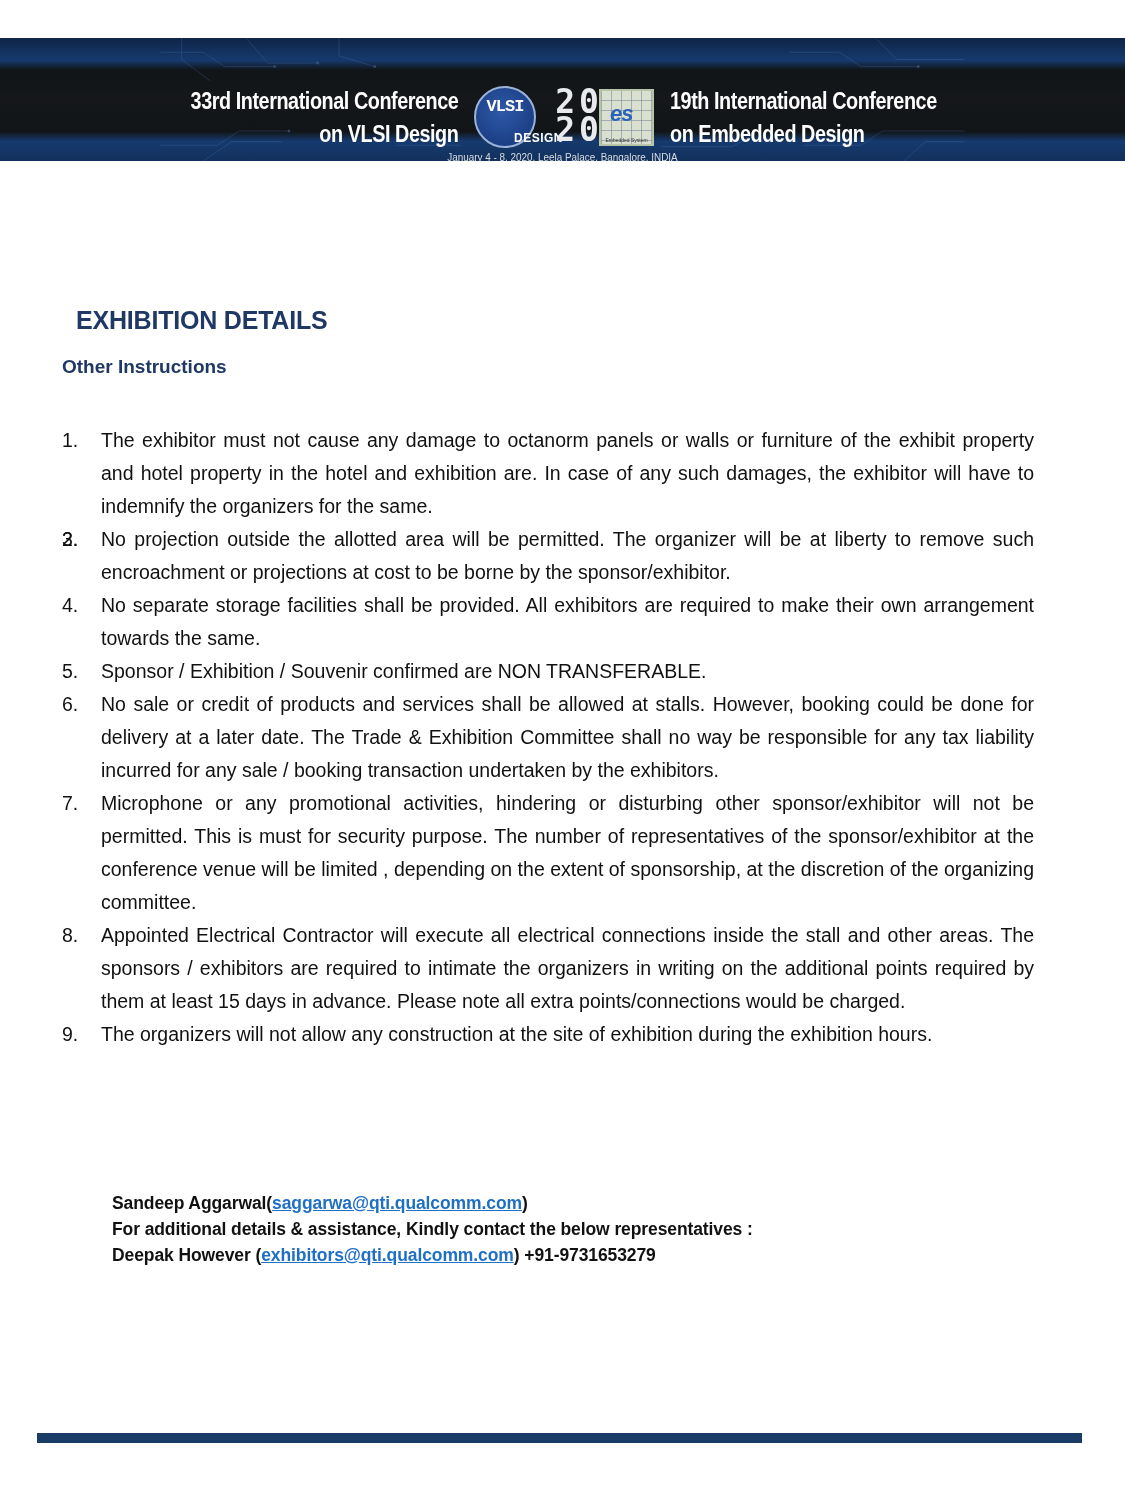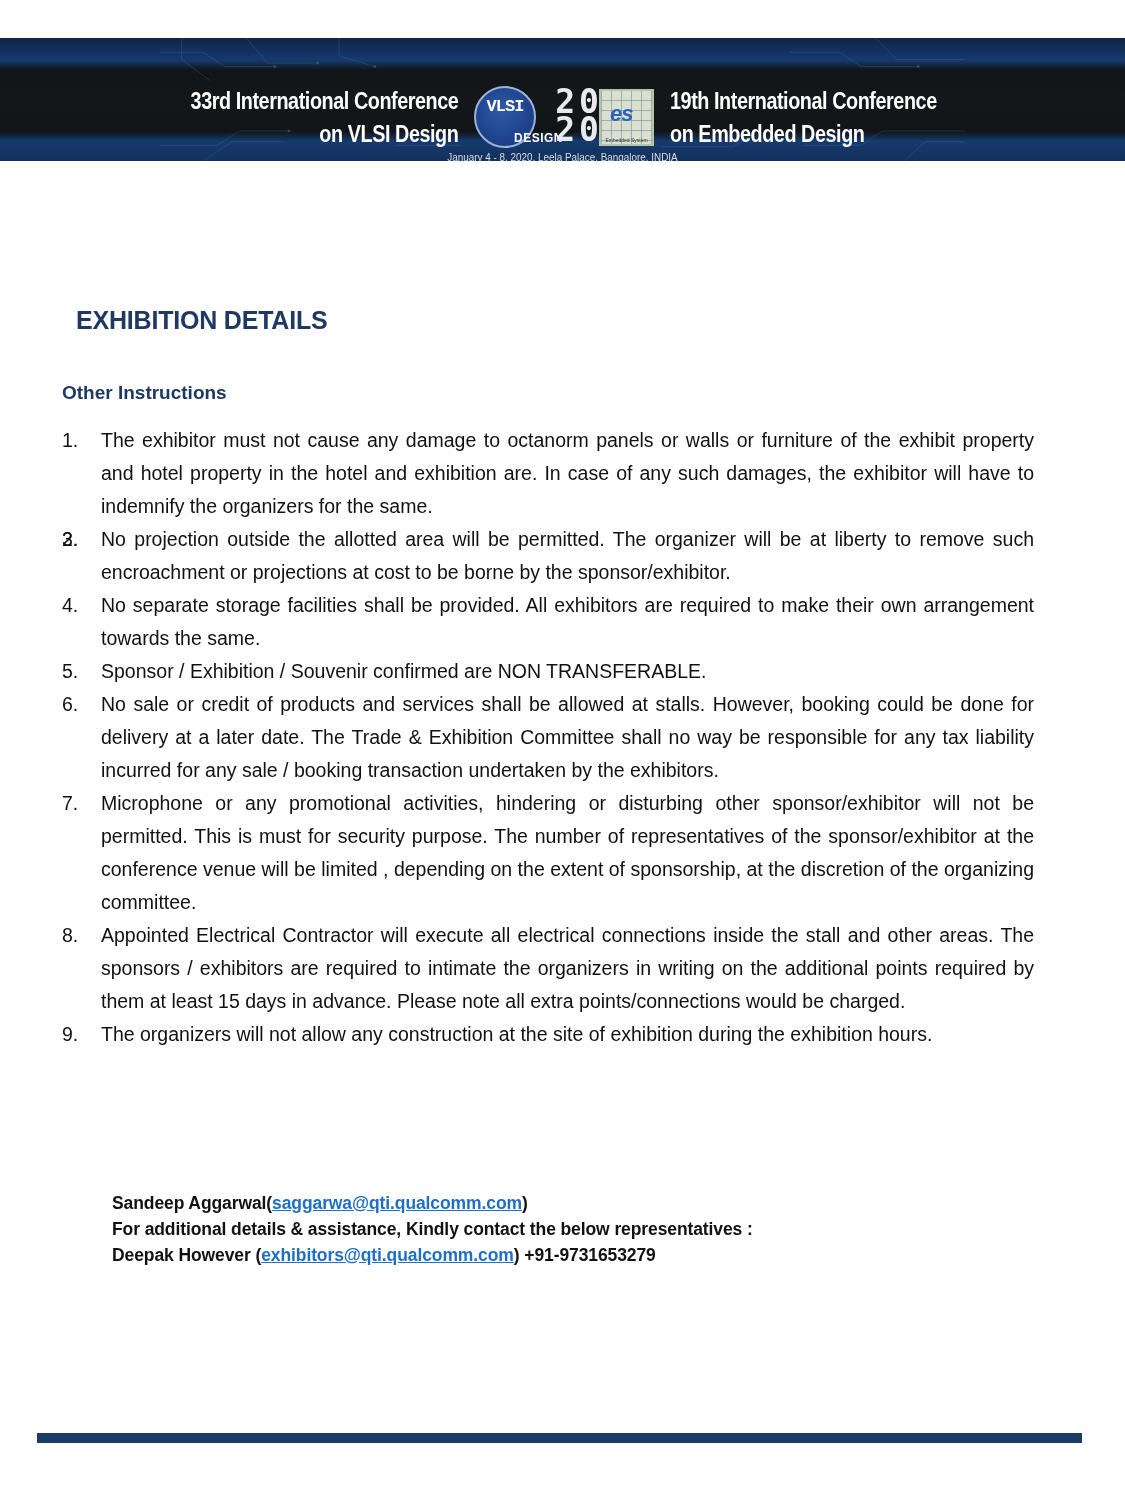--- a/index.html
+++ b/index.html
@@ -63,21 +63,21 @@
     position: absolute; left: 0; bottom: 1px; width: 100%; text-align: center;
     font-size: 5px; color: #333;
   }
 
   
   .heading {
     position: absolute; left: 62px; top: 292px; margin: 14px;
     color: #1f3864; font-weight: bold; font-size: 25px; letter-spacing: -0.2px;
   }
   .subheading {
-    position: absolute; left: 62px; top: 382px; margin: 0;
+    position: absolute; left: 62px; top: 356px; margin: 0;
     color: #1f3864; font-weight: bold; font-size: 19px;
   }
   ol.rules {
     position: absolute; left: 62px; top: 424px; width: 972px; margin: 0; padding: 0;
     list-style: none; font-size: 19.5px; line-height: 33px; color: #111;
   }
   ol.rules li { position: relative; padding-left: 39px; text-align: justify; }
   ol.rules li .num { position: absolute; left: 0; top: 0; }
   .contact {
     position: absolute; left: 112px; top: 1190px; font-weight: bold; font-size: 17.5px;

